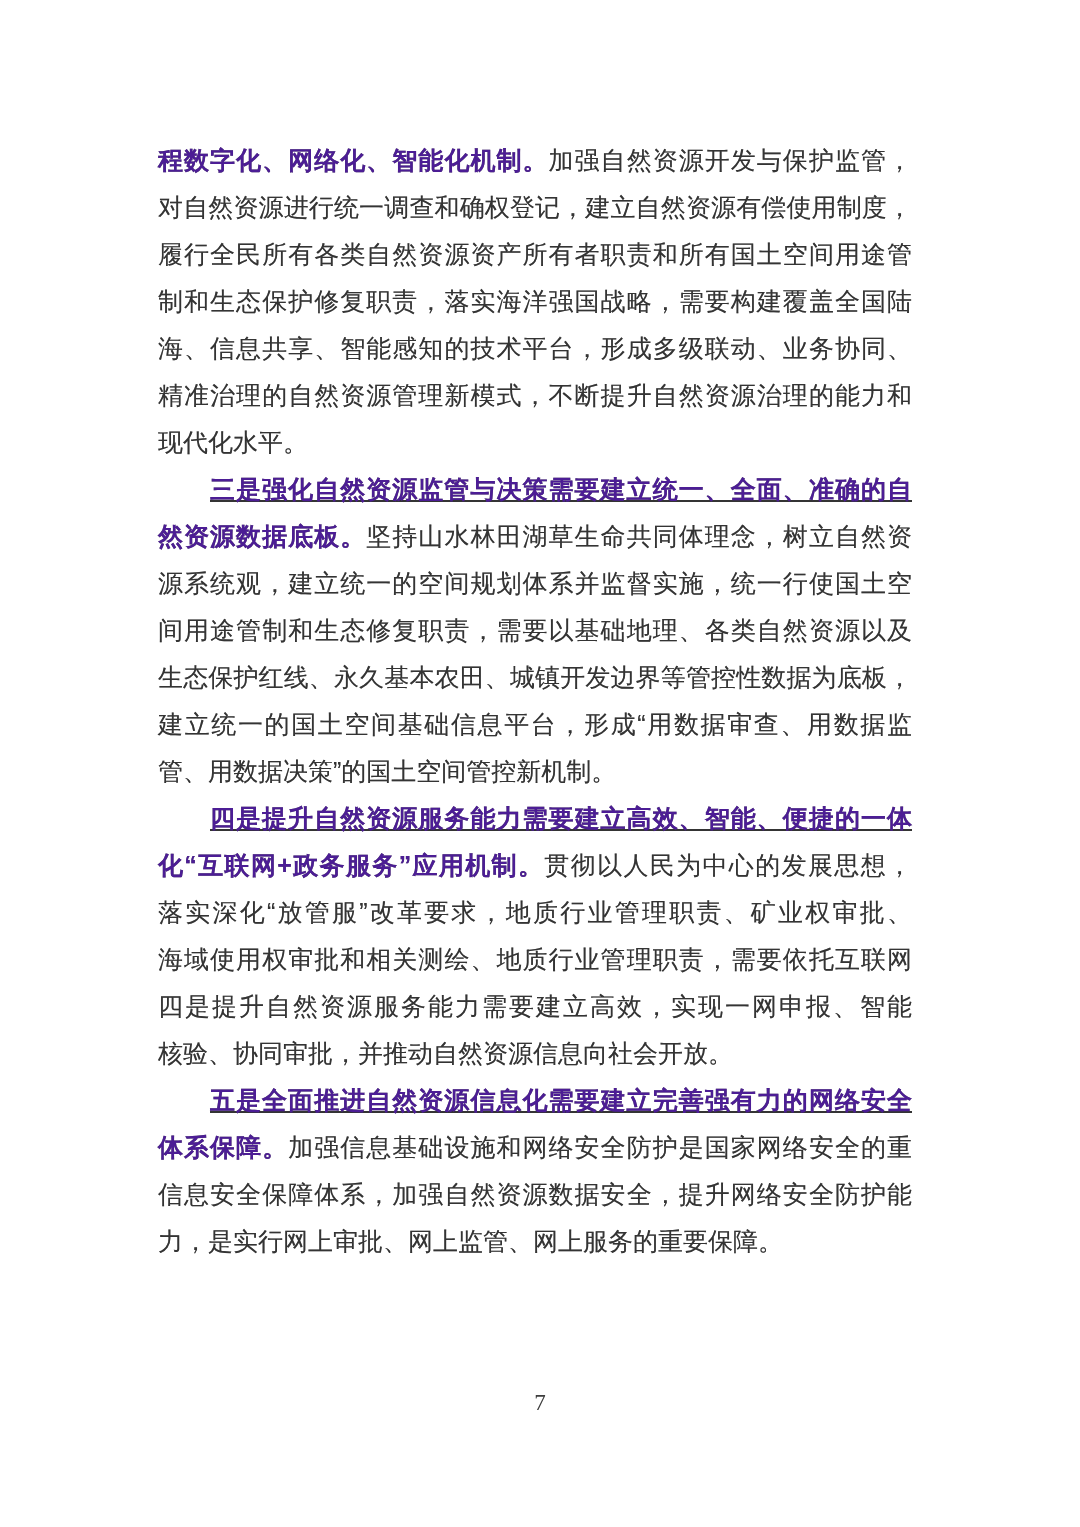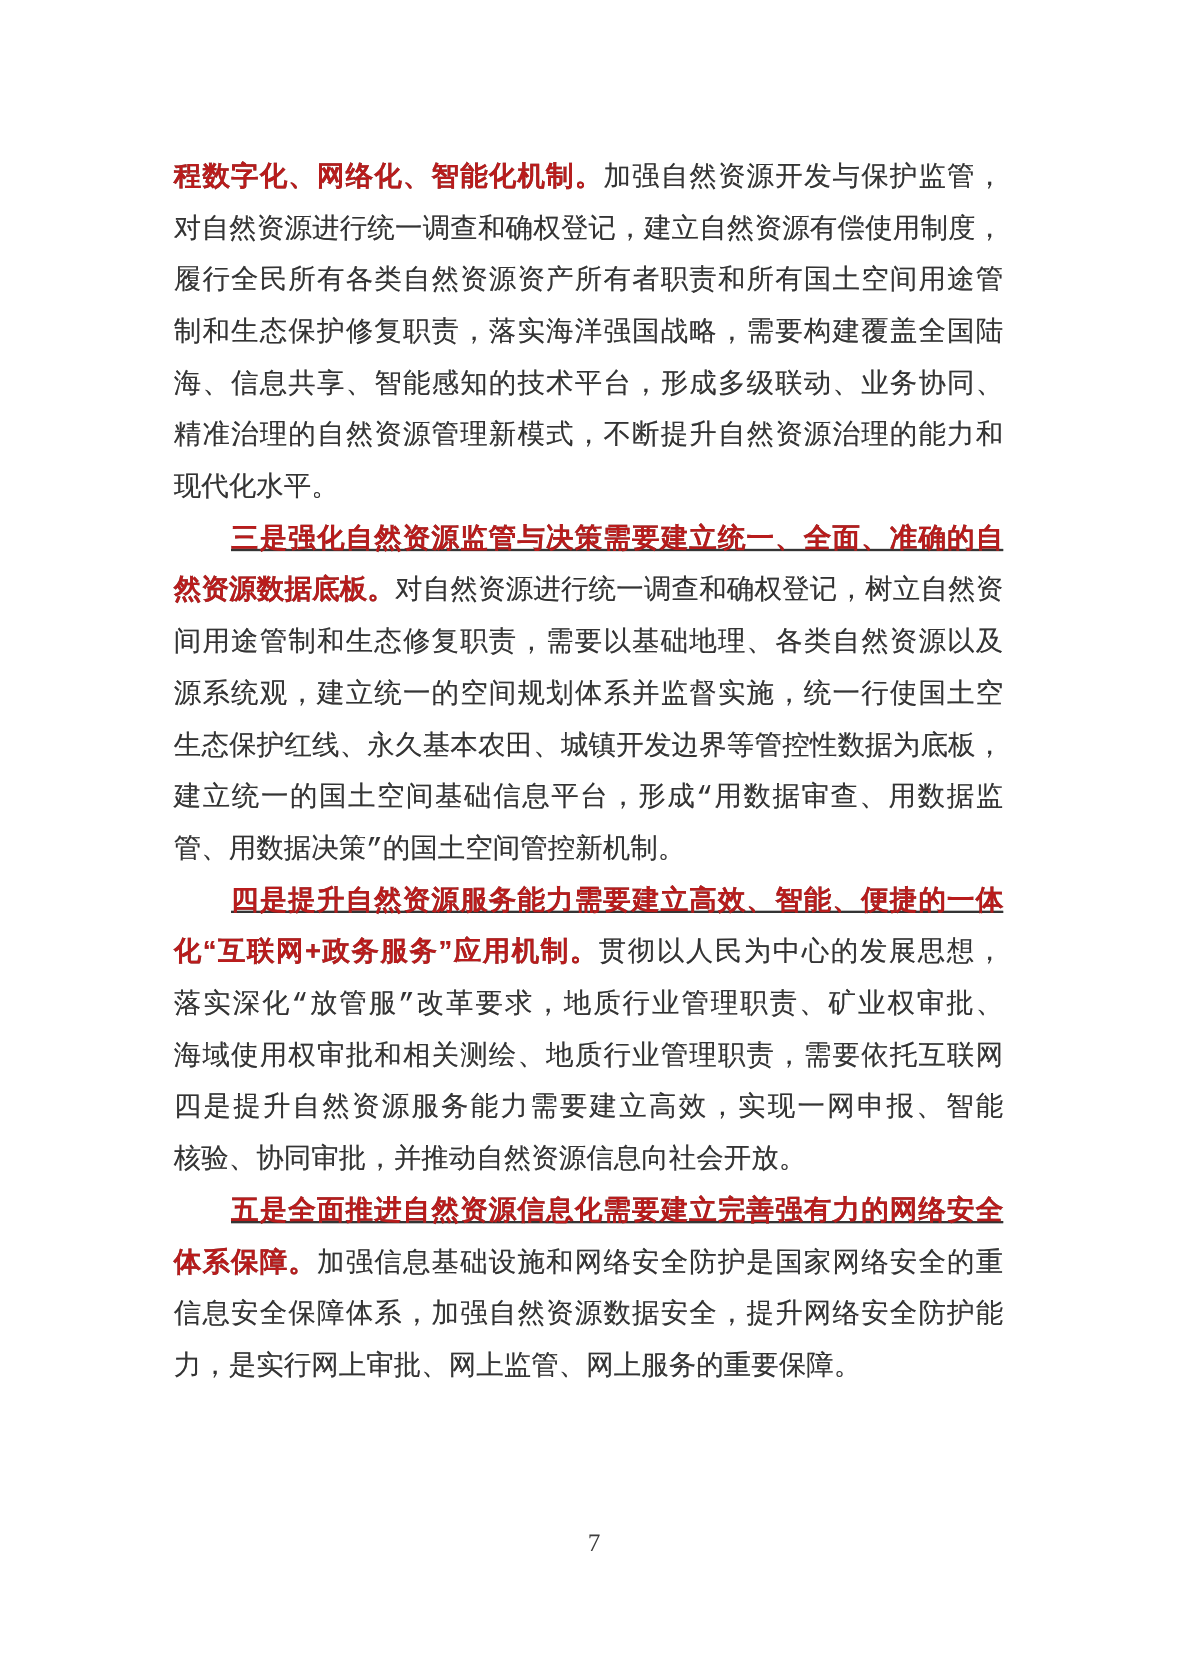--- a/index.html
+++ b/index.html
@@ -34,26 +34,26 @@
     white-space: normal;
   }
   .line.last {
     text-align-last: left;
   }
   .line.indent {
     padding-left: 52px;
     text-decoration: underline;
   }
   .seg {
-    font-family: Liberation Mono, monospace;
+    font-family: Liberation Sans, sans-serif;
   }
   .seg.bold {
     font-family: "Liberation Sans", sans-serif;
     font-weight: 700;
-    color: #b91c1c;
+    color: #4c1d95;
     text-shadow: 0 0 0.4px rgba(0,0,0,0.6);
   }
   .page-number {
     position: absolute;
     top: 1390px;
     left: 0;
     width: 100%;
     text-align: center;
     font-size: 23px;
     color: #3d3d3d;
@@ -69,23 +69,23 @@
         <div class="line"><span class="seg bold">程数字化、网络化、智能化机制。</span><span class="seg">加强自然资源开发与保护监管，</span></div>
         <div class="line"><span class="seg">对自然资源进行统一调查和确权登记，建立自然资源有偿使用制度，</span></div>
         <div class="line"><span class="seg">履行全民所有各类自然资源资产所有者职责和所有国土空间用途管</span></div>
         <div class="line"><span class="seg">制和生态保护修复职责，落实海洋强国战略，需要构建覆盖全国陆</span></div>
         <div class="line"><span class="seg">海、信息共享、智能感知的技术平台，形成多级联动、业务协同、</span></div>
         <div class="line"><span class="seg">精准治理的自然资源管理新模式，不断提升自然资源治理的能力和</span></div>
         <div class="line last"><span class="seg">现代化水平。</span></div>
       </div>
       <div class="paragraph">
         <div class="line indent"><span class="seg bold">三是强化自然资源监管与决策需要建立统一、全面、准确的自</span></div>
-        <div class="line"><span class="seg bold">然资源数据底板。</span><span class="seg">对自然资源进行统一调查和确权登记，树立自然资</span></div>
+        <div class="line"><span class="seg bold">然资源数据底板。</span><span class="seg">坚持山水林田湖草生命共同体理念，树立自然资</span></div>
+        <div class="line"><span class="seg">源系统观，建立统一的空间规划体系并监督实施，统一行使国土空</span></div>
         <div class="line"><span class="seg">间用途管制和生态修复职责，需要以基础地理、各类自然资源以及</span></div>
-        <div class="line"><span class="seg">源系统观，建立统一的空间规划体系并监督实施，统一行使国土空</span></div>
         <div class="line"><span class="seg">生态保护红线、永久基本农田、城镇开发边界等管控性数据为底板，</span></div>
         <div class="line"><span class="seg">建立统一的国土空间基础信息平台，形成“用数据审查、用数据监</span></div>
         <div class="line last"><span class="seg">管、用数据决策”的国土空间管控新机制。</span></div>
       </div>
       <div class="paragraph">
         <div class="line indent"><span class="seg bold">四是提升自然资源服务能力需要建立高效、智能、便捷的一体</span></div>
         <div class="line"><span class="seg bold">化“互联网+政务服务”应用机制。</span><span class="seg">贯彻以人民为中心的发展思想，</span></div>
         <div class="line"><span class="seg">落实深化“放管服”改革要求，地质行业管理职责、矿业权审批、</span></div>
         <div class="line"><span class="seg">海域使用权审批和相关测绘、地质行业管理职责，需要依托互联网</span></div>
         <div class="line"><span class="seg">四是提升自然资源服务能力需要建立高效，实现一网申报、智能</span></div>

